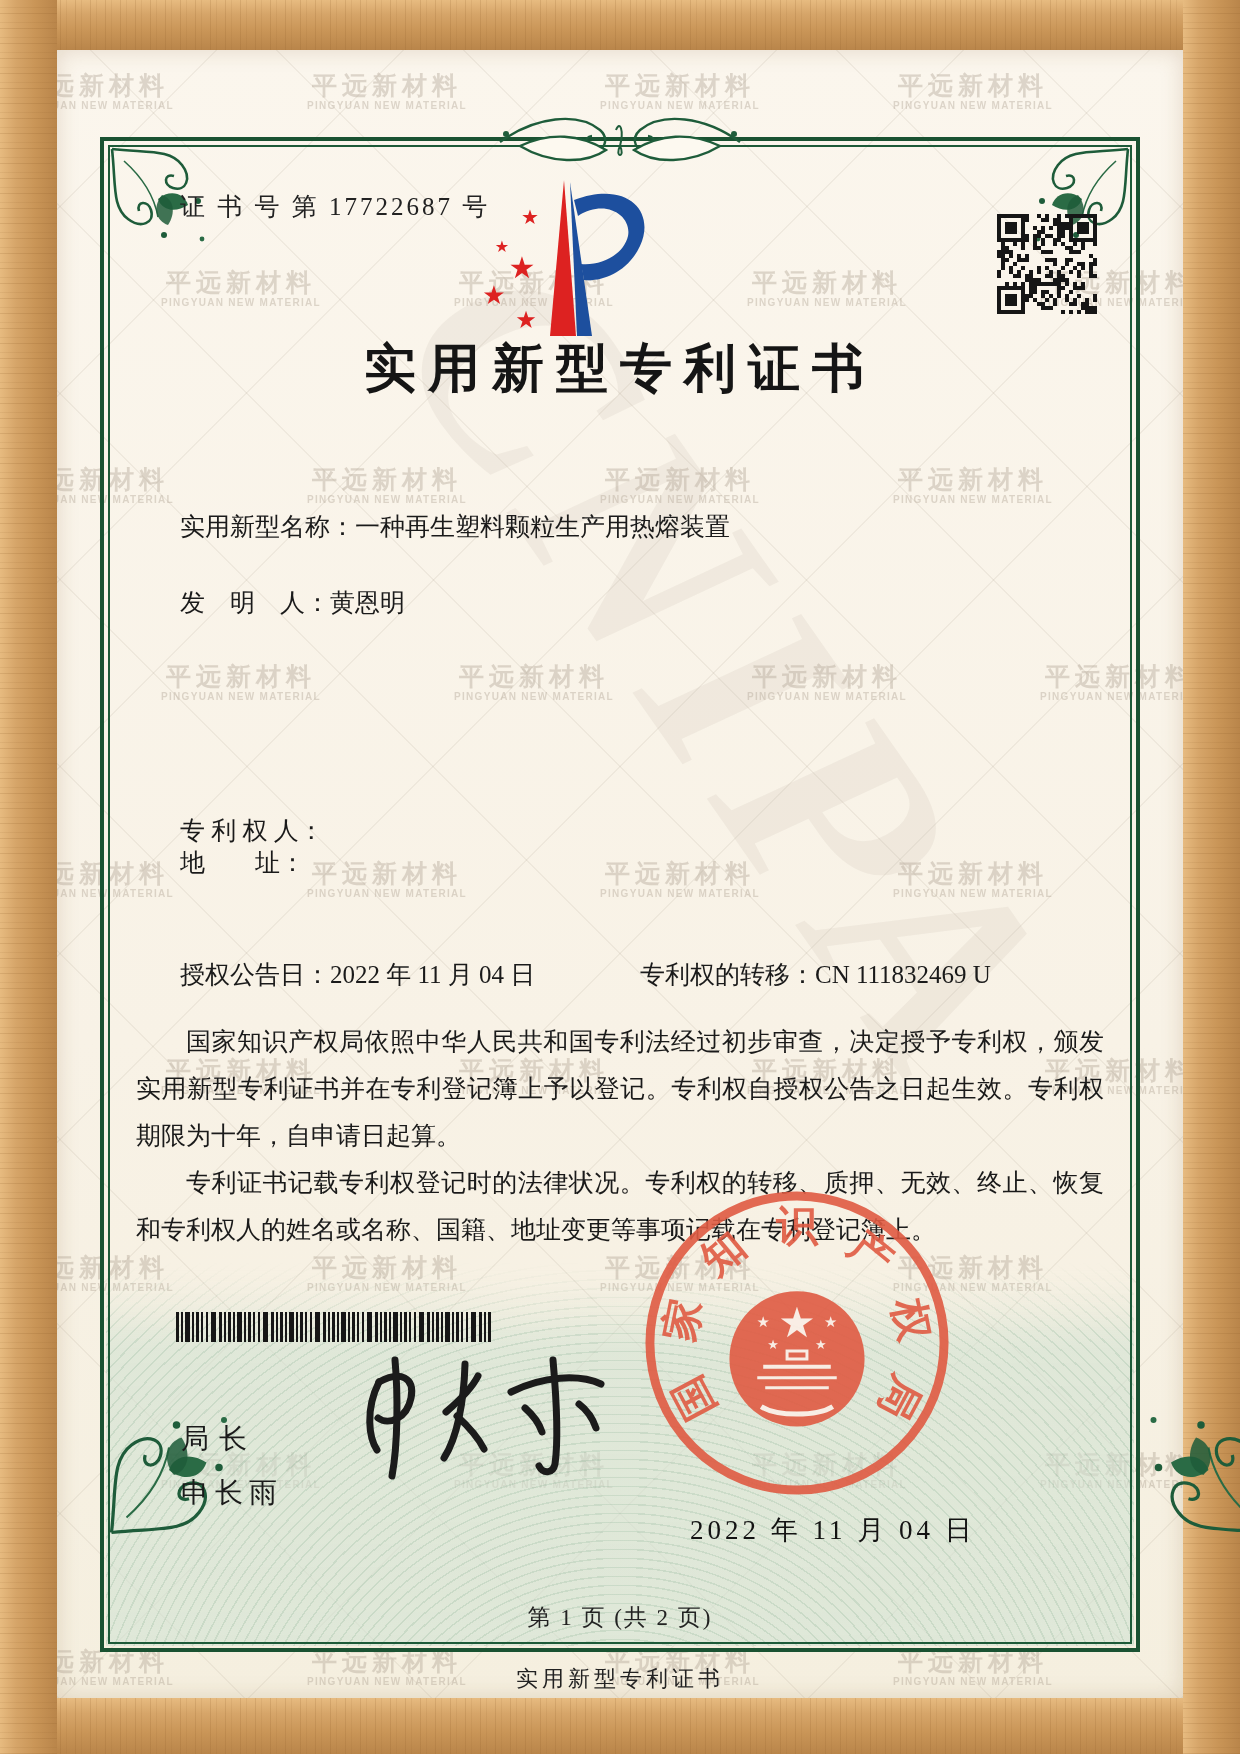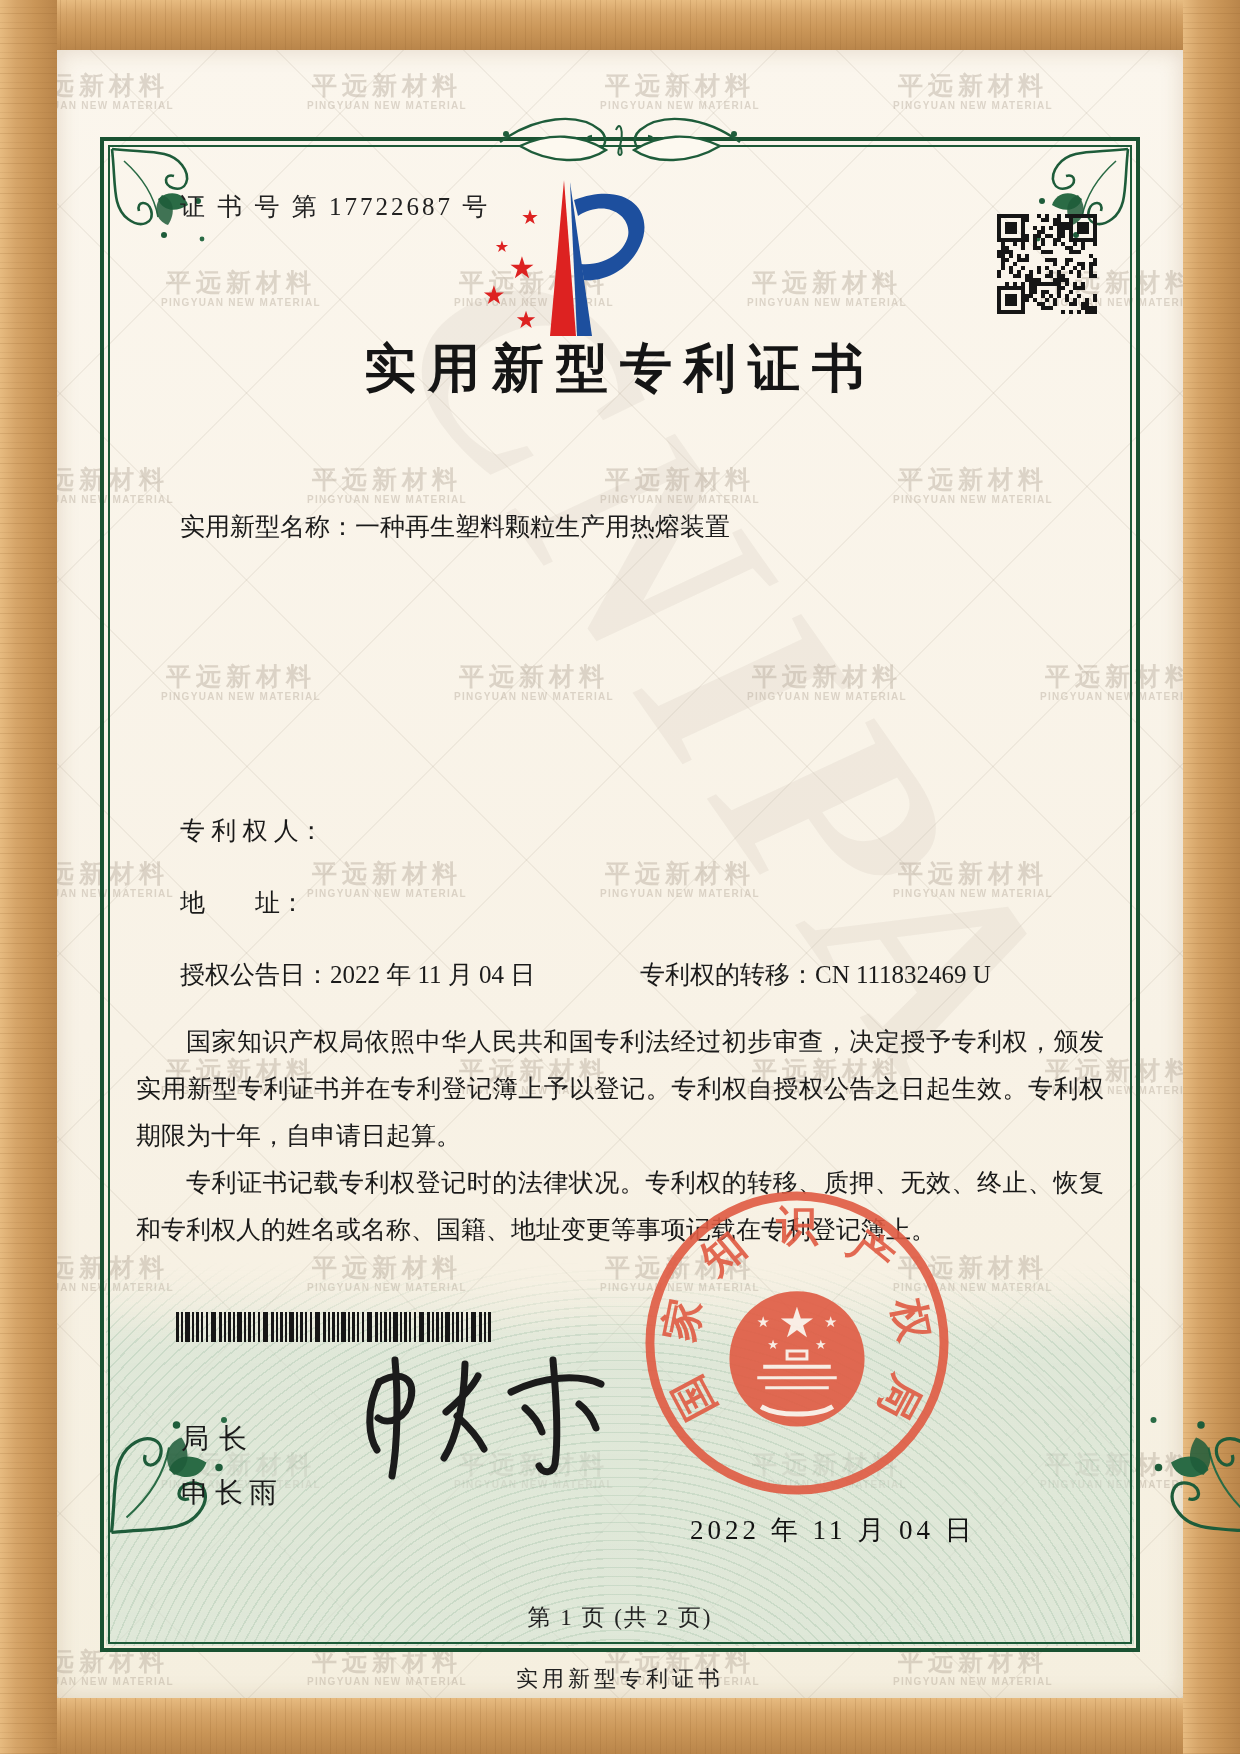--- a/index.html
+++ b/index.html
@@ -606,24 +606,28 @@
         <rect x="92" y="96" width="4" height="4" fill="#161616"></rect>
         <rect x="96" y="96" width="4" height="4" fill="#161616"></rect>
       </svg>
 
     <div class="title">实用新型专利证书</div>
 
     <div class="field-row" style="top:508px">
       <span class="field-label">实用新型名称：</span>
       <span class="field-value">一种再生塑料颗粒生产用热熔装置</span>
     </div>
+    <div class="field-row" style="top:584px">
+      <span class="field-label">发　明　人：</span>
+      <span class="field-value">黄恩明</span>
+    </div>
     <div class="field-row" style="top:812px">
       <span class="field-label">专 利 权 人：</span>
     </div>
-    <div class="field-row" style="top:884px">
+    <div class="field-row" style="top:844px">
       <span class="field-label">地　　址：</span>
     </div>
 
     <div class="grant-row">
       <span>授权公告日：</span><span>2022 年 11 月 04 日</span>
       <span class="grant-number"><span>专利权的转移：</span><span>CN 111832469 U</span></span>
     </div>
 
     <div class="paragraphs">
       <p>国家知识产权局依照中华人民共和国专利法经过初步审查，决定授予专利权，颁发实用新型专利证书并在专利登记簿上予以登记。专利权自授权公告之日起生效。专利权期限为十年，自申请日起算。</p>

